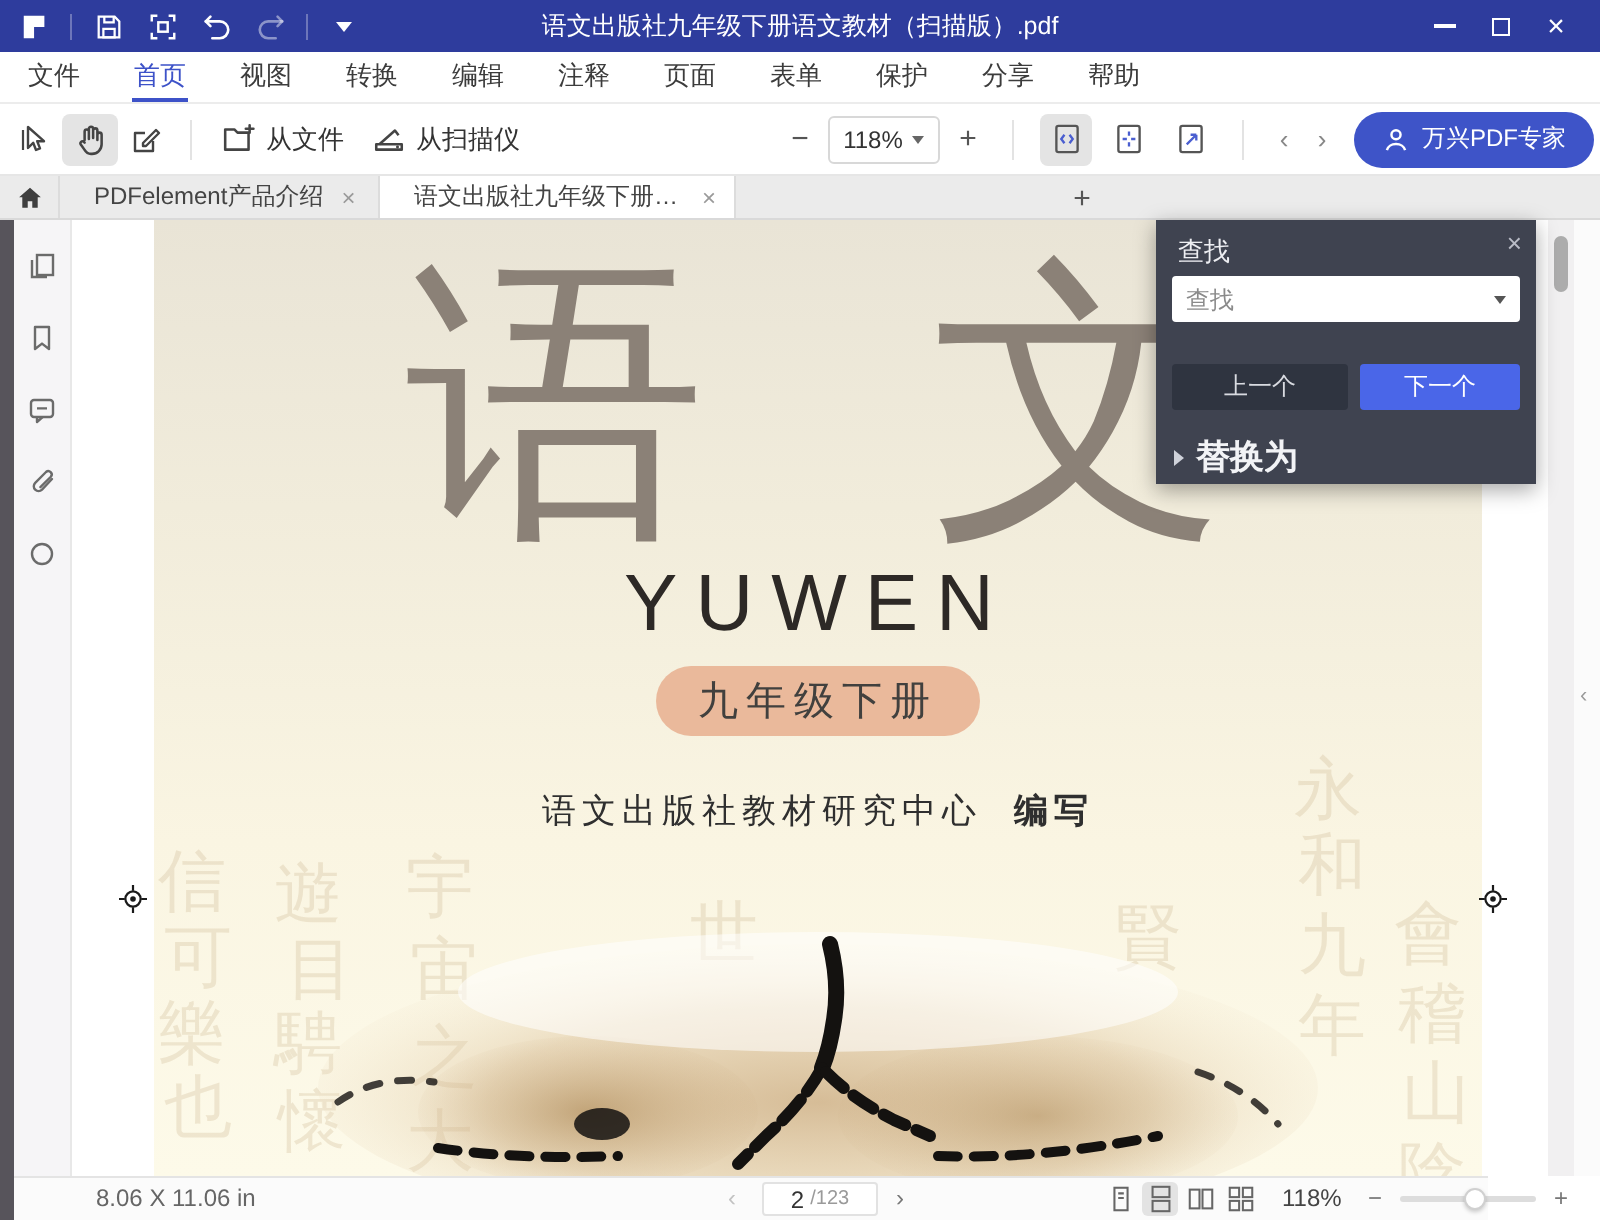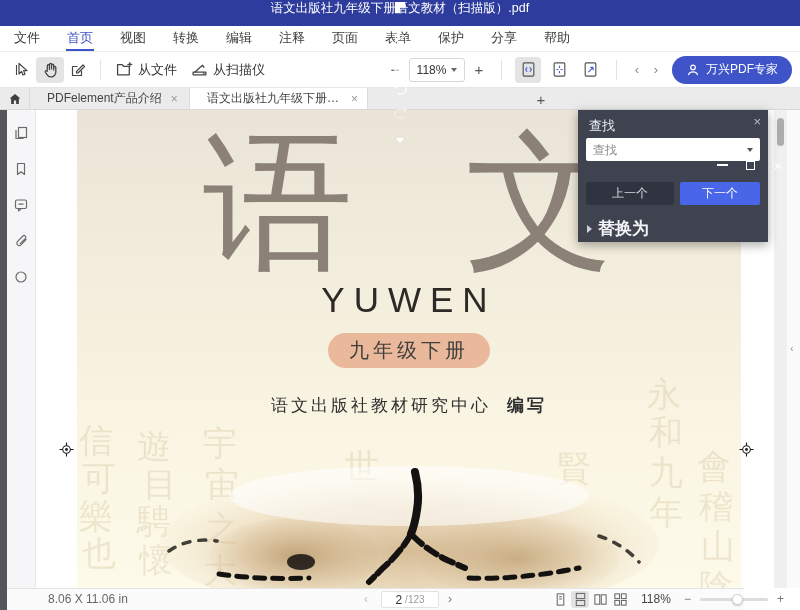--- a/index.html
+++ b/index.html
@@ -2,21 +2,21 @@
 <html><head>
 <meta charset="utf-8">
 <style>
   * { margin:0; padding:0; box-sizing:border-box; }
   body { background:#d0d0d0; font-family:"Liberation Sans","DejaVu Sans",sans-serif; }
   .window { position:relative; width:800px; height:610px; background:#fff; overflow:hidden;
             font-family:"Liberation Sans","DejaVu Sans",sans-serif; }
 
   
   .titlebar { position:absolute; left:0; top:0; width:800px; height:26px; background:#2E3C9D;
-              display:flex; align-items:center; padding:0 8px; gap:9px; z-index:40;flex-direction:column; }
+              display:flex; align-items:center; padding:0 8px; gap:9px; z-index:40; }
   .titlebar .tb-sep { width:1px; height:13px; background:rgba(255,255,255,.30); }
   .tb-iconbtn { width:18px; height:18px; display:flex; align-items:center; justify-content:center; }
   .title-text { position:absolute; left:100px; right:100px; text-align:center; font-size:12.5px;
                 color:#fff; pointer-events:none; white-space:nowrap; overflow:hidden; }
   .win-controls { margin-left:auto; display:flex; align-items:center; }
   .win-btn { width:28px; height:26px; display:flex; align-items:center; justify-content:center; color:#fff; }
   .win-min-glyph { width:11px; height:1.5px; background:#fff; }
   .win-max-glyph { width:9px; height:9px; border:1.3px solid #fff; }
   .win-close-glyph { font-size:15px; line-height:1; }
   .dd-arrow { width:0; height:0; border-left:4.5px solid transparent; border-right:4.5px solid transparent;
@@ -24,21 +24,21 @@
 
   
   .menubar { position:absolute; left:0; top:26px; width:800px; height:26px; background:#fff;
              border-bottom:1px solid #ECECEC; display:flex; align-items:stretch; padding-left:13px;
              gap:25px; font-size:13px; color:#3c3c3c; z-index:30; }
   .menu-item { display:flex; align-items:center; border-bottom:2px solid transparent; padding:0 1px; cursor:default; }
   .menu-item.active { color:#3D52C8; border-bottom-color:#3D52C8; }
 
   
   .toolbar { position:absolute; left:0; top:52px; width:800px; height:36px; background:#fff;
-             border-bottom:1px solid #E6E6E6; display:flex; align-items:center; padding:0 8px; z-index:30; }
+             border-bottom:1px solid #E6E6E6; display:flex; align-items:center; padding:0 3px; z-index:30; }
   .tool-btn { width:28px; height:26px; border-radius:4px; display:flex; align-items:center; justify-content:center; }
   .tool-btn.active { background:#E4E4E4; }
   .tb-divider { width:1px; height:20px; background:#E3E3E3; margin:0 8px; flex:none; }
   .tb-labeled { display:flex; align-items:center; gap:5px; height:26px; padding:0 7px; border-radius:4px;
                 font-size:13px; color:#333; white-space:nowrap; }
   .tb-right { margin-left:auto; display:flex; align-items:center; gap:5px; }
   .pm-btn { width:18px; text-align:center; font-size:15px; color:#555; }
   .zoom-box { width:56px; height:24px; border:1px solid #D8D8D8; border-radius:3px; display:flex;
               align-items:center; justify-content:center; gap:5px; font-size:12px; color:#333; }
   .caret-down { width:0; height:0; border-left:3.5px solid transparent; border-right:3.5px solid transparent;
@@ -68,21 +68,21 @@
   .canvas { position:absolute; left:36px; top:110px; width:738px; height:478px; background:#fff; overflow:hidden; }
   .pdf-page { position:absolute; left:41px; top:0; width:664px; height:478px;
               background:linear-gradient(180deg,#E9E4D6 0%,#F1ECDB 30%,#FAF5E2 65%,#FDFAE9 100%); }
 
   .bg-char { position:absolute; font-family:"DejaVu Serif","Liberation Serif",serif;
              font-size:34px; color:#C8B088; opacity:.26; pointer-events:none; }
 
   .page-title-row { position:absolute; top:2px; left:0; width:100%; display:flex; justify-content:center;
                     gap:112px; font-family:"DejaVu Serif","Liberation Serif",serif; font-size:150px;
                     line-height:1.2; color:#8B8177; }
-  .pinyin { position:absolute; top:170px; left:0; width:100%; text-align:center; font-size:35px;
+  .pinyin { position:absolute; top:170px; left:0; width:100%; text-align:center; font-size:40px;
             letter-spacing:9px; color:#2D2926; font-weight:500; }
   .grade-badge { position:absolute; top:223px; left:50%; transform:translateX(-50%); background:#EAB99B;
                  border-radius:18px; height:35px; display:flex; align-items:center; padding:0 21px;
                  font-size:20px; letter-spacing:4px; color:#41403E;
                  font-family:"DejaVu Serif","Liberation Serif",serif; }
   .author-row { position:absolute; top:284px; left:0; width:100%; text-align:center; font-size:17px;
                 letter-spacing:3px; color:#2f2f2f; font-family:"DejaVu Serif","Liberation Serif",serif; }
   .author-suffix { margin-left:16px; font-weight:bold; }
 
   .painting { position:absolute; bottom:0; left:50%; transform:translateX(-50%); width:500px; height:132px; }

